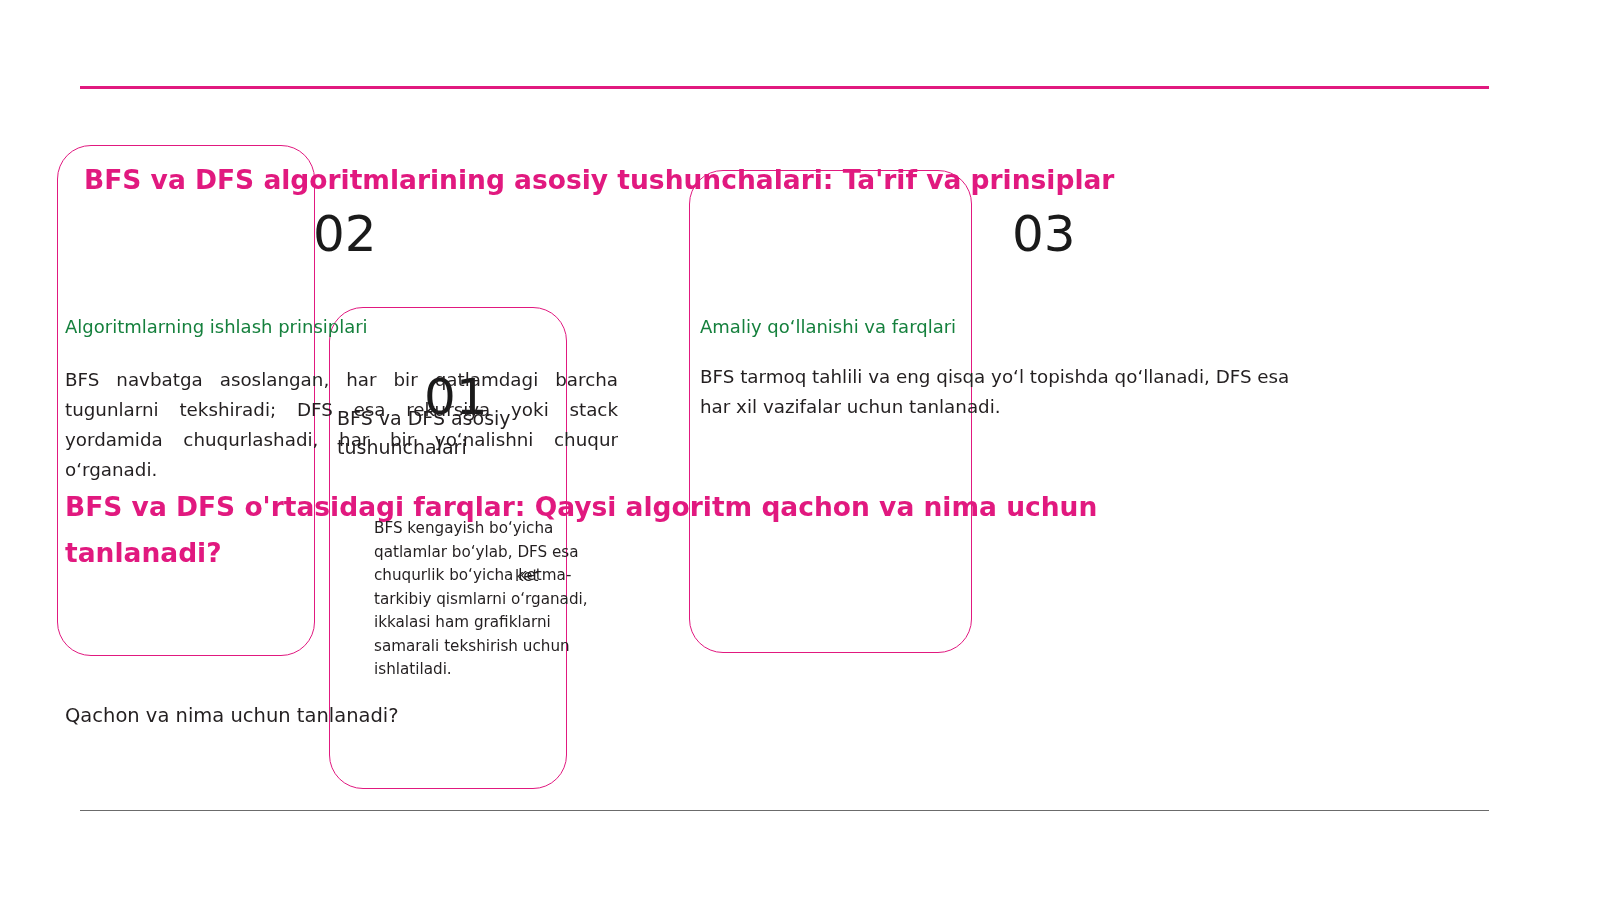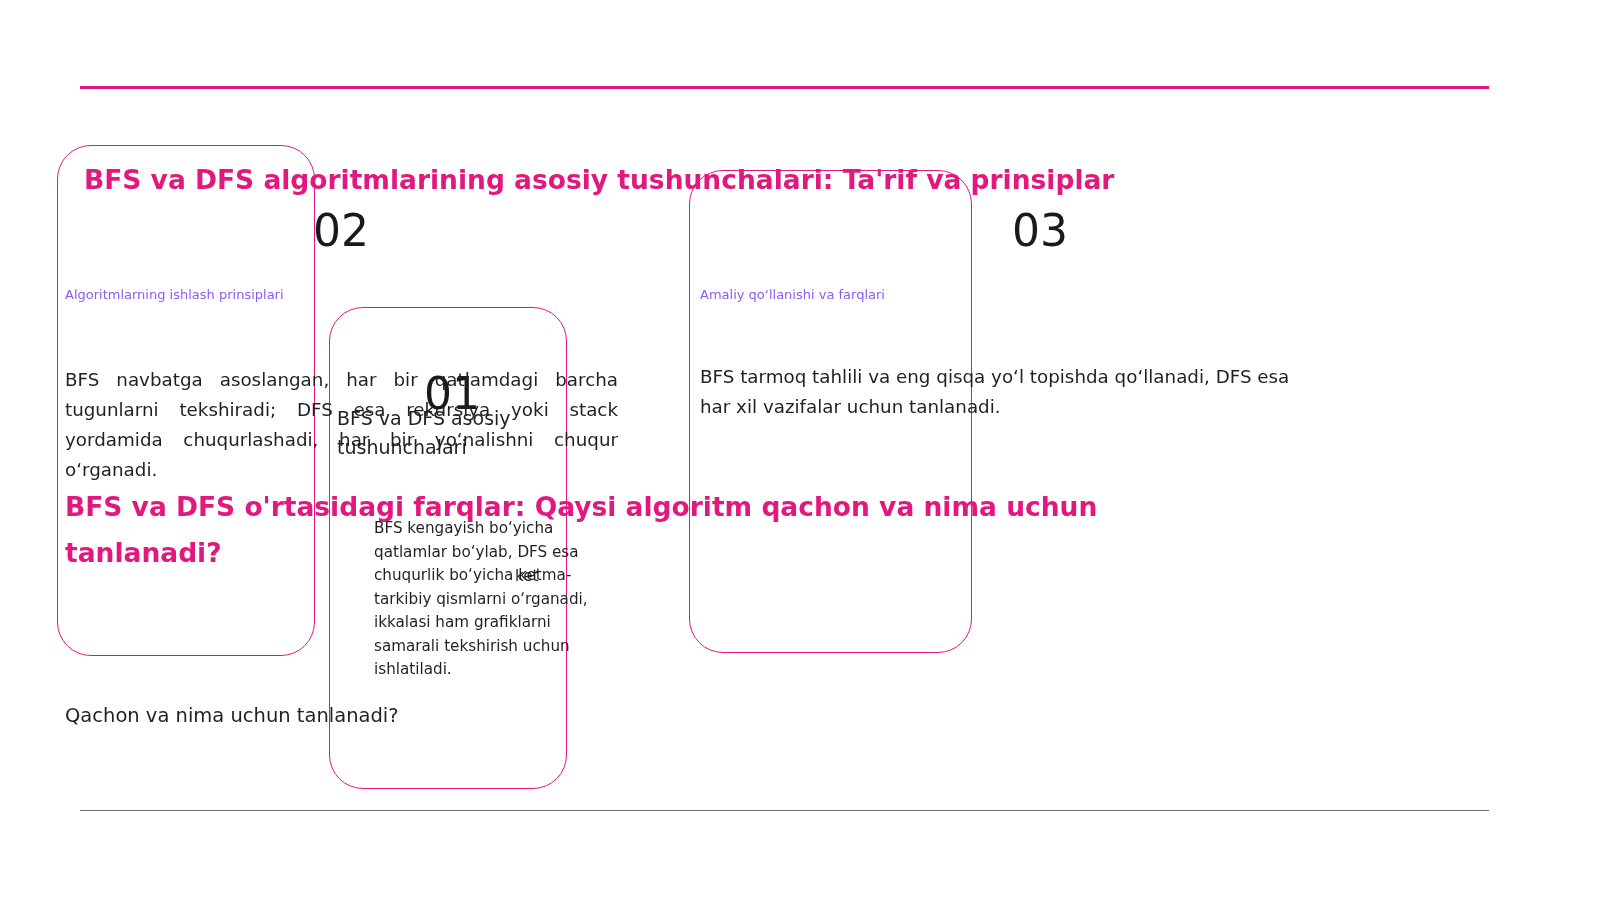--- a/index.html
+++ b/index.html
@@ -42,21 +42,21 @@
     box-sizing: border-box;
     background: transparent;
   }
   .card-a { left: 57px;  top: 145px; width: 258px; height: 511px; }
   .card-b { left: 329px; top: 307px; width: 238px; height: 482px; }
   .card-c { left: 689px; top: 170px; width: 283px; height: 483px; }
 
   
   .numeral {
     position: absolute;
-    font-size: 44px;
+    font-size: 50px;
     font-weight: 400;
     color: #1a1a1a;
     letter-spacing: 0px;
     font-family: "DejaVu Sans", sans-serif;
   }
   .num-02 { left: 313px; top: 205px; }
   .num-03 { left: 972px; top: 205px; margin-left: 40px; }
   .num-01 { left: 424px; top: 368px; }
 
   
@@ -66,23 +66,24 @@
     font-weight: bold;
     font-size: 26.5px;
     line-height: 46px;
   }
   .heading-main { left: 84px; top: 157px; width: 1200px; }
   .heading-diff { left: 65px; top: 484px; width: 1130px; }
 
   
   .lead {
     position: absolute;
-    font-size: 13px;
+    font-size: 18px;
     line-height: 28px;
-    color: #8b5cf6;
+    color: #15803d;
+    margin-top: 32px;
   }
   .lead-02 { left: 65px;  top: 281px; width: 560px; }
   .lead-03 { left: 700px; top: 281px; width: 560px; }
 
   .body-text {
     position: absolute;
     font-size: 18.3px;
     line-height: 30px;
     color: #231f20;
   }

